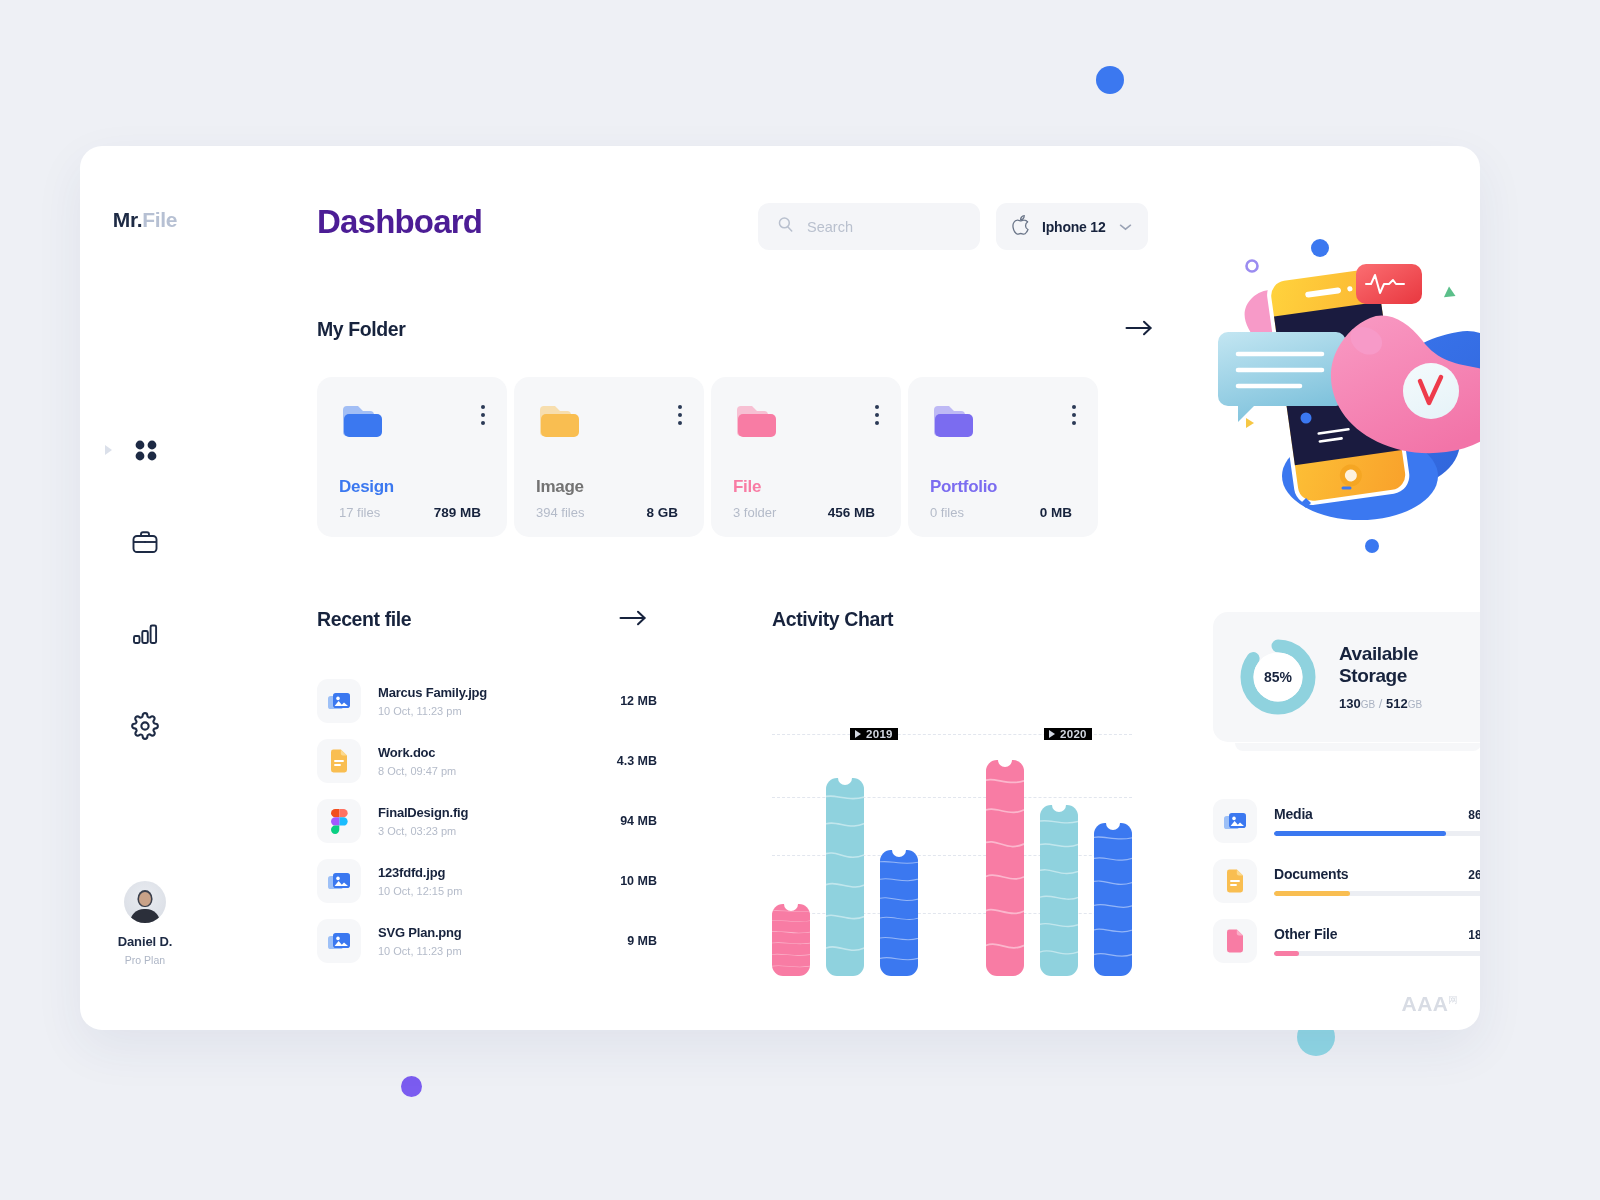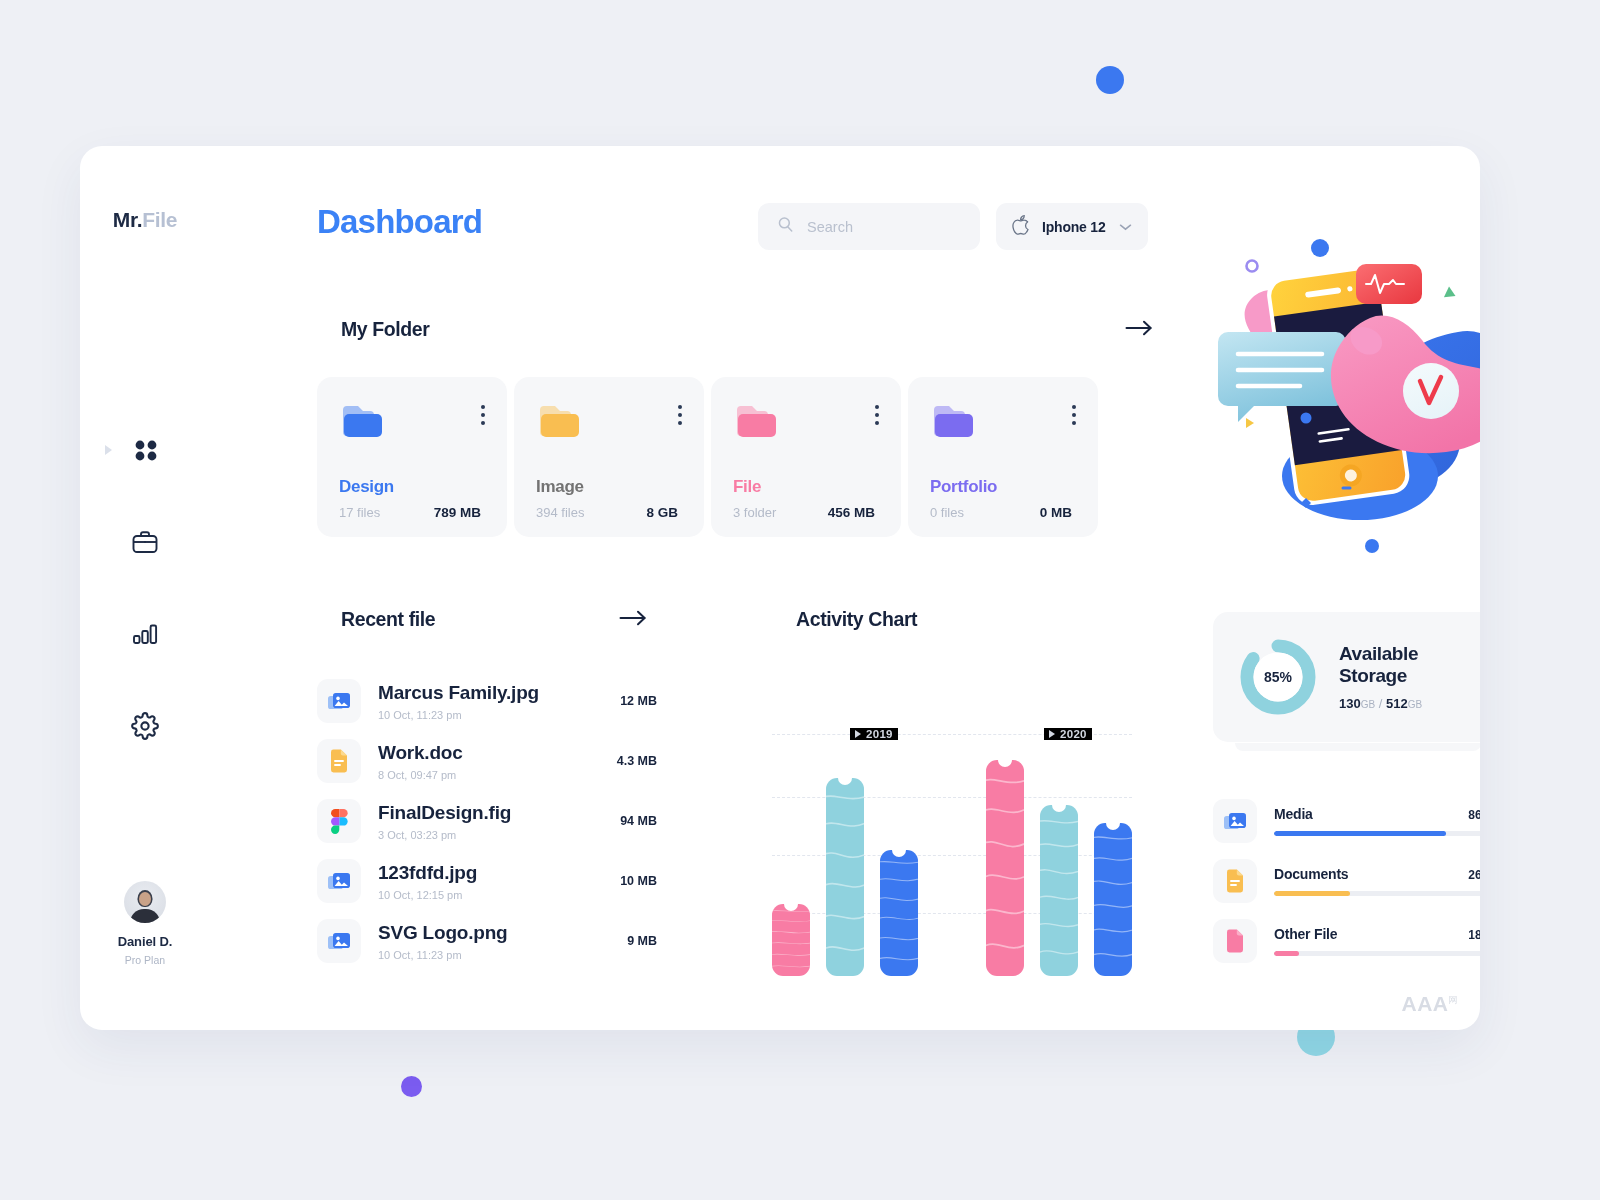--- a/index.html
+++ b/index.html
@@ -53,40 +53,40 @@
   .avatar .head { position: absolute; left: 50%; top: 22%; transform: translateX(-50%); width: 15px; height: 17px; border-radius: 50% 50% 45% 45%; background: #3a3f4c; }
   .avatar .face { position: absolute; left: 50%; top: 27%; transform: translateX(-50%); width: 12px; height: 14px; border-radius: 50%; background: #c9a288; }
   .avatar .body { position: absolute; left: 50%; bottom: -4px; transform: translateX(-50%); width: 30px; height: 18px; border-radius: 14px 14px 0 0; background: #2b2f3a; }
   .profile-name { font-size: 13px; font-weight: bold; color: #1d2a44; letter-spacing: -.1px; }
   .profile-plan { font-size: 10.5px; color: #aeb6c6; margin-top: 5px; }
 
   
   .content { position: absolute; left: 130px; top: 0; right: 0; height: 100%; }
   .page-title {
     position: absolute; left: 107px; top: 57px;
-    font-size: 33px; font-weight: bold; color: #3b82f6; letter-spacing: -.8px;
+    font-size: 33px; font-weight: bold; color: #4c1d95; letter-spacing: -.8px;
   }
   .search {
     position: absolute; left: 548px; top: 57px; width: 222px; height: 47px;
     background: #f4f5f8; border-radius: 11px; display: flex; align-items: center; padding: 0 19px;
   }
   .search svg { flex: none; margin-right: 13px; }
   .search input {
     border: 0; background: transparent; outline: none; width: 100%;
     font-family: "Liberation Sans", sans-serif; font-size: 14.5px; color: #6d7890;
   }
   .search input::placeholder { color: #b9c0ce; }
   .device {
     position: absolute; left: 786px; top: 57px; width: 152px; height: 47px;
     background: #f4f5f8; border-radius: 11px; display: flex; align-items: center; padding: 0 16px; cursor: pointer;
   }
   .device-label { font-size: 14px; font-weight: bold; color: #17233d; margin-left: 11px; flex: 1; letter-spacing: -.2px; }
 
   
-  .sec-title { font-size: 19.5px; font-weight: bold; color: #17233d; letter-spacing: -.4px; margin-left: 24px; }
+  .sec-title { font-size: 19.5px; font-weight: bold; color: #17233d; letter-spacing: -.4px; }
   .myfolder-head { position: absolute; left: 107px; top: 172px; width: 836px; display: flex; align-items: center; justify-content: space-between; }
   .arrow-btn { cursor: pointer; display: flex; }
 
   .folders { position: absolute; left: 107px; top: 231px; display: flex; gap: 7px; }
   .fcard {
     width: 190px; height: 160px; background: #f6f7f9; border-radius: 15px;
     padding: 24px 22px 0; position: relative; cursor: pointer;
   }
   .fcard .dots { position: absolute; right: 22px; top: 28px; display: flex; flex-direction: column; gap: 4px; cursor: pointer; }
   .fcard .dots i { width: 4px; height: 4px; border-radius: 50%; background: #2b3a57; display: block; }
@@ -94,21 +94,21 @@
   .frow { margin-top: 8px; display: flex; align-items: baseline; justify-content: space-between; padding-right: 4px; }
   .fcount { font-size: 13px; color: #b4bbc9; }
   .fsize { font-size: 13.5px; font-weight: bold; color: #17233d; }
 
   
   .recent-head { position: absolute; left: 107px; top: 462px; width: 330px; display: flex; align-items: center; justify-content: space-between; }
   .files { position: absolute; left: 107px; top: 525px; width: 340px; }
   .frow-item { display: flex; align-items: center; height: 60px; cursor: pointer; }
   .fileicon { width: 44px; height: 44px; border-radius: 11px; background: #f6f7f9; display: flex; align-items: center; justify-content: center; flex: none; }
   .fmeta { margin-left: 17px; flex: 1; }
-  .ftitle { font-size: 19px; font-weight: bold; color: #17233d; letter-spacing: -.2px; }
+  .ftitle { font-size: 13px; font-weight: bold; color: #17233d; letter-spacing: -.2px; }
   .fdate { font-size: 11px; color: #b4bbc9; margin-top: 5px; }
   .fmb { font-size: 12.5px; font-weight: bold; color: #17233d; }
 
   
   .chart-title { position: absolute; left: 562px; top: 462px; }
   .chart { position: absolute; left: 562px; top: 530px; width: 360px; height: 300px; }
   .grid-line { position: absolute; left: 0; width: 100%; height: 0; border-top: 1px dashed #e2e6ee; }
   .yearlab { position: absolute; font-size: 11.5px; color: #d2d7e1; font-weight: bold; letter-spacing: .3px; background: #000000; padding: 0 5px; transform: translateY(-50%); display: flex; align-items: center; gap: 5px; }
   .yearlab::before { content: ""; width: 0; height: 0; border-left: 6px solid #d2d7e1; border-top: 4px solid transparent; border-bottom: 4px solid transparent; }
   .bars { position: absolute; left: 0; bottom: 0; width: 100%; height: 100%; display: flex; align-items: flex-end; }
@@ -376,21 +376,21 @@
           <div class="frow-item">
             <div class="fileicon">
               <svg width="24" height="22" viewBox="0 0 24 22">
                 <rect x="1" y="6" width="15" height="13" rx="2.6" fill="#9dc0f7"></rect>
                 <rect x="6" y="3" width="17" height="15" rx="2.8" fill="#3b78f0"></rect>
                 <circle cx="11" cy="8.4" r="1.8" fill="#fff"></circle>
                 <path d="M7.6 16l4-5 3.2 3.8 2.2-2.3 4 3.5z" fill="#fff"></path>
               </svg>
             </div>
             <div class="fmeta">
-              <div class="ftitle">SVG Logo.png</div>
+              <div class="ftitle">SVG Plan.png</div>
               <div class="fdate">10 Oct, 11:23 pm</div>
             </div>
             <div class="fmb">9 MB</div>
           </div>
         </div>
 
       <div class="sec-title chart-title">Activity Chart</div>
       <div class="chart">
           <div class="grid-line" style="top: 58px;"></div>
           <div class="grid-line" style="top: 120.72px;"></div>

